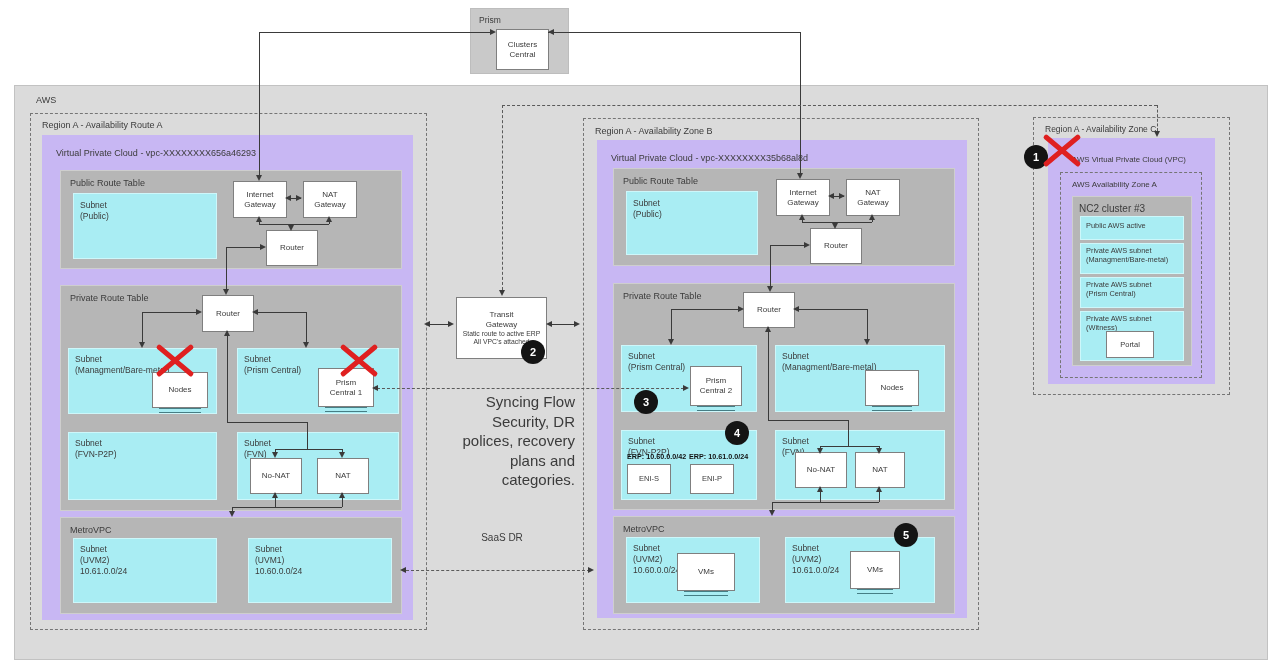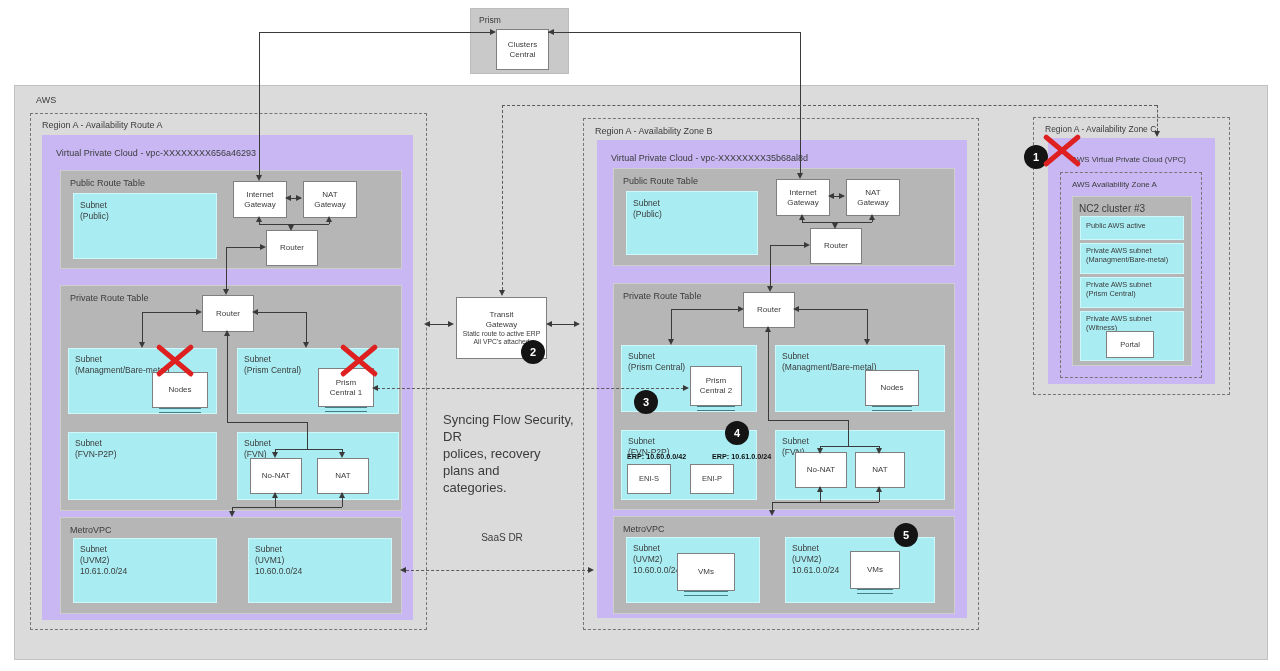--- a/index.html
+++ b/index.html
@@ -128,21 +128,21 @@
     <div class="abs wbox doc" style="left:690px;top:366px;width:50px;height:38px;">Prism
 Central 2</div>
     <div class="abs cyan" style="left:775px;top:345px;width:168px;height:65px;"></div>
     <div class="abs lbl nl" style="left:782px;top:351px;">Subnet
 (Managment/Bare-metal)</div>
     <div class="abs wbox doc" style="left:865px;top:370px;width:52px;height:34px;">Nodes</div>
     <div class="abs cyan" style="left:621px;top:430px;width:134px;height:68px;"></div>
     <div class="abs lbl nl" style="left:628px;top:436px;">Subnet
 (FVN-P2P)</div>
     <div class="abs" style="left:627px;top:452px;font-size:7.2px;font-weight:bold;color:#111;">ERP: 10.60.0.0/42</div>
-    <div class="abs" style="left:712px;top:452px;font-size:7.2px;font-weight:bold;color:#111;text-align:right;">ERP: 10.61.0.0/24</div>
+    <div class="abs" style="left:689px;top:452px;font-size:7.2px;font-weight:bold;color:#111;text-align:right;">ERP: 10.61.0.0/24</div>
     <div class="abs wbox" style="left:627px;top:464px;width:42px;height:28px;font-size:7.5px;">ENI-S</div>
     <div class="abs wbox" style="left:690px;top:464px;width:42px;height:28px;font-size:7.5px;">ENI-P</div>
     <div class="abs cyan" style="left:775px;top:430px;width:168px;height:68px;"></div>
     <div class="abs lbl nl" style="left:782px;top:436px;">Subnet
 (FVN)</div>
     <div class="abs wbox" style="left:795px;top:452px;width:50px;height:34px;">No-NAT</div>
     <div class="abs wbox" style="left:855px;top:452px;width:48px;height:34px;">NAT</div>
 
     <div class="abs panel" style="left:613px;top:516px;width:340px;height:96px;"></div>
     <div class="abs title" style="left:623px;top:524px;">MetroVPC</div>
@@ -183,21 +183,21 @@
 
   <div>
     <div class="abs wbox" style="left:456px;top:297px;width:89px;height:60px;flex-direction:column;">
       <span class="nl" style="font-size:8px;">Transit
 Gateway</span>
       <span class="nl" style="font-size:6.8px;">Static route to active ERP
 All VPC's attached</span>
     </div>
   </div>
 
-  <div class="abs nl" style="left:443px;top:412px;width:132px;font-size:13px;line-height:1.3;">Syncing Flow Security, DR
+  <div class="abs nl" style="left:443px;top:392px;width:132px;font-size:15px;line-height:1.3;text-align:right;">Syncing Flow Security, DR
 polices, recovery plans and
 categories.</div>
   <div class="abs" style="left:462px;top:532px;width:80px;text-align:center;font-size:10px;">SaaS DR</div>
 
   <div>
 
     <div class="abs hl" style="left:259px;top:32px;width:233px;"></div>
     <div class="abs tr" style="left:490px;top:29px;"></div>
     <div class="abs vl" style="left:259px;top:32px;height:144px;"></div>
     <div class="abs td" style="left:256px;top:175px;"></div>

